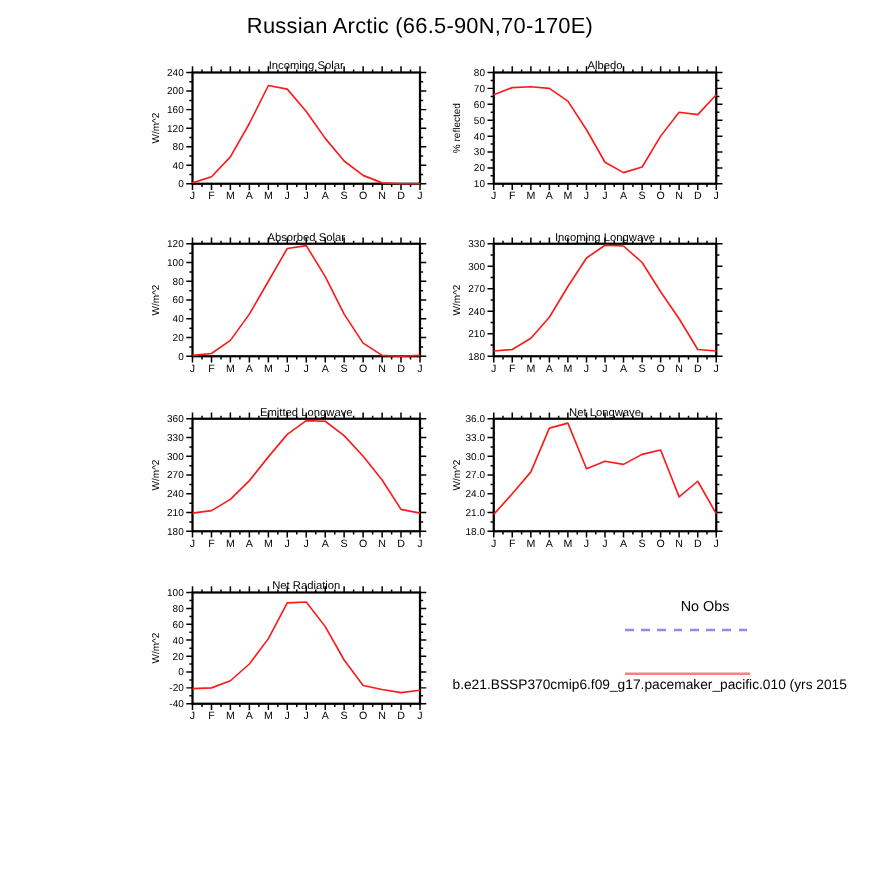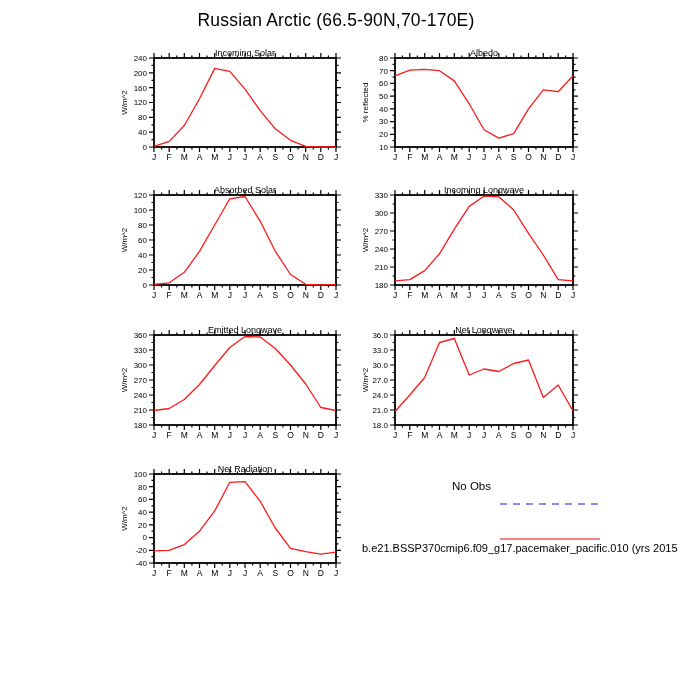--- a/index.html
+++ b/index.html
@@ -208,19 +208,19 @@
         <text x="336.0" y="575.5" text-anchor="middle" class="xtick">J</text>
         <path d="M154 563.0H149M336 563.0H341M154 550.3H149M336 550.3H341M154 537.6H149M336 537.6H341M154 524.9H149M336 524.9H341M154 512.1H149M336 512.1H341M154 499.4H149M336 499.4H341M154 486.7H149M336 486.7H341M154 474.0H149M336 474.0H341M154 556.6H151.5M336 556.6H338.5M154 543.9H151.5M336 543.9H338.5M154 531.2H151.5M336 531.2H338.5M154 518.5H151.5M336 518.5H338.5M154 505.8H151.5M336 505.8H338.5M154 493.1H151.5M336 493.1H338.5M154 480.4H151.5M336 480.4H338.5M154.0 474V469M154.0 563V568M169.2 474V469M169.2 563V568M184.3 474V469M184.3 563V568M199.5 474V469M199.5 563V568M214.7 474V469M214.7 563V568M229.8 474V469M229.8 563V568M245.0 474V469M245.0 563V568M260.2 474V469M260.2 563V568M275.3 474V469M275.3 563V568M290.5 474V469M290.5 563V568M305.7 474V469M305.7 563V568M320.8 474V469M320.8 563V568M336.0 474V469M336.0 563V568M161.6 474V471.5M161.6 563V565.5M176.8 474V471.5M176.8 563V565.5M191.9 474V471.5M191.9 563V565.5M207.1 474V471.5M207.1 563V565.5M222.3 474V471.5M222.3 563V565.5M237.4 474V471.5M237.4 563V565.5M252.6 474V471.5M252.6 563V565.5M267.8 474V471.5M267.8 563V565.5M282.9 474V471.5M282.9 563V565.5M298.1 474V471.5M298.1 563V565.5M313.3 474V471.5M313.3 563V565.5M328.4 474V471.5M328.4 563V565.5" stroke="#000000" stroke-width="1.2" fill="none"></path>
         <rect x="154" y="474" width="182" height="89" fill="none" stroke="#000000" stroke-width="1.8"></rect>
         <text x="245" y="471.5" text-anchor="middle" class="ctitle">Net Radiation</text>
         <text x="127" y="518.5" text-anchor="middle" class="tick" transform="rotate(-90 127 518.5)">W/m^2</text>
         <polyline points="154.0,550.9 169.2,550.3 184.3,544.6 199.5,531.2 214.7,510.9 229.8,482.3 245.0,481.6 260.2,501.3 275.3,528.0 290.5,548.4 305.7,551.6 320.8,554.1 336.0,552.2" fill="none" stroke="#fa1a1a" stroke-width="1.3" stroke-linejoin="round"></polyline>
       </g>
     </svg>
 
   <div>
-    <div class="legend-label" style="left:452px;top:480px;width:200px;">No Obs</div>
+    <div class="legend-label" style="left:464px;top:480px;width:200px;text-align:center;">No Obs</div>
     <div class="legend-line" id="noobs-line" style="left: 500px; top: 503px; width: 100px; background: repeating-linear-gradient(90deg, rgb(140, 140, 240) 0px, rgb(140, 140, 240) 7px, transparent 7px, transparent 13px);"></div>
     <div class="legend-label" style="left:362px;top:542px;font-size:11px;">b.e21.BSSP370cmip6.f09_g17.pacemaker_pacific.010 (yrs 2015</div>
     <div class="legend-line" id="model-line" style="left: 500px; top: 538px; height: 1.6px; width: 100px; background: rgb(245, 130, 130);"></div>
   </div>
 
 </div>
 
 </body></html>

